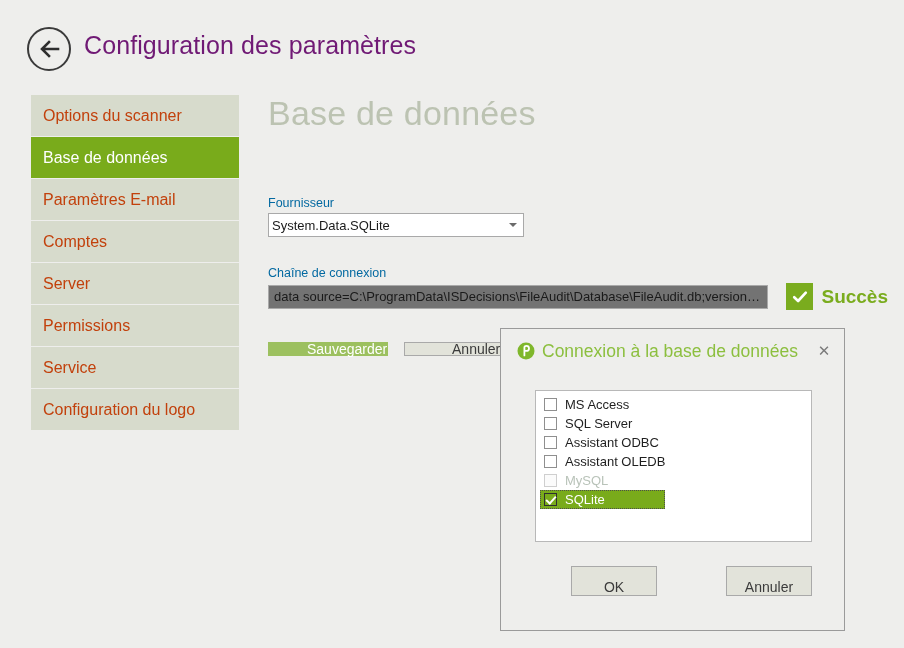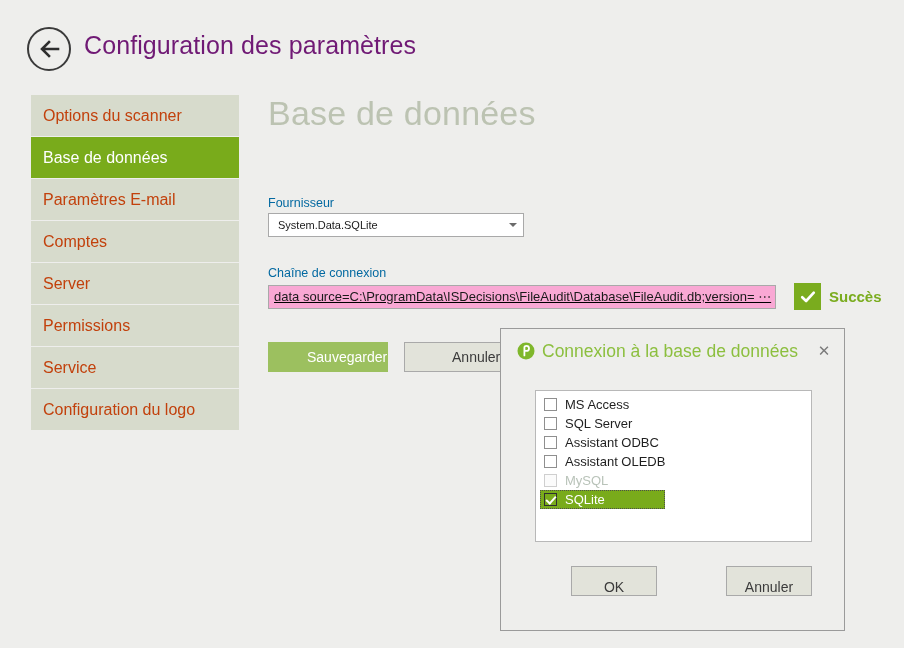--- a/index.html
+++ b/index.html
@@ -91,23 +91,23 @@
     position: relative;
     width: 256px; height: 24px;
     background: #ffffff;
     border: 1px solid #a9a9a9;
     box-sizing: border-box;
     display: flex;
     align-items: center;
     cursor: pointer;
   }
   .select-box .sel-value {
-    font-size: 11px;
+    font-size: 13px;
     color: #1a1a1a;
-    padding-left: 9px;
+    padding-left: 3px;
     flex: 1;
     white-space: nowrap;
     overflow: hidden;
   }
   .caret {
     width: 20px;
     height: 22px;
     display: flex;
     align-items: center;
     justify-content: center;
@@ -117,28 +117,27 @@
     width: 0; height: 0;
     border-left: 4px solid transparent;
     border-right: 4px solid transparent;
     border-top: 4px solid #6b6b6b;
   }
 
   #connstr-group { margin-top: 29px; }
   #connstr-row { display: flex; align-items: center; }
   .text-box {
     width: 508px; height: 24px;
-    background: #f9a8d4;
+    background: #737373;
     border: 1px solid #a9a9a9;
     box-sizing: border-box;
     display: flex;
     align-items: center;
     cursor: text;
     overflow: hidden;
-    text-decoration: underline;
   }
   .text-box .tb-value {
     font-size: 13px;
     color: #1a1a1a;
     padding-left: 5px;
     white-space: nowrap;
     overflow: hidden;
     text-overflow: ellipsis;
     flex: 1;
   }
@@ -148,35 +147,35 @@
     margin-left: 18px;
   }
   #status-icon {
     width: 27px; height: 27px;
     background: #7aac1e;
     display: flex;
     align-items: center;
     justify-content: center;
   }
   #status-label {
-    font-size: 15px;
+    font-size: 19px;
     color: #7aac1e;
     font-weight: bold;
     margin-left: 8px;
     white-space: nowrap;
   }
 
   
   #actions {
     margin-top: 32px;
     display: flex;
     gap: 16px;
   }
   .btn {
-    height: 30px;
+    height: 14px;
     min-width: 106px;
     font-size: 14px;
     border: 1px solid #a9a9a9;
     box-sizing: border-box;
     background: #e2e3da;
     color: #3b3b3b;
     cursor: pointer;
     font-family: "Liberation Sans", sans-serif;
     display: flex;
     align-items: center;

